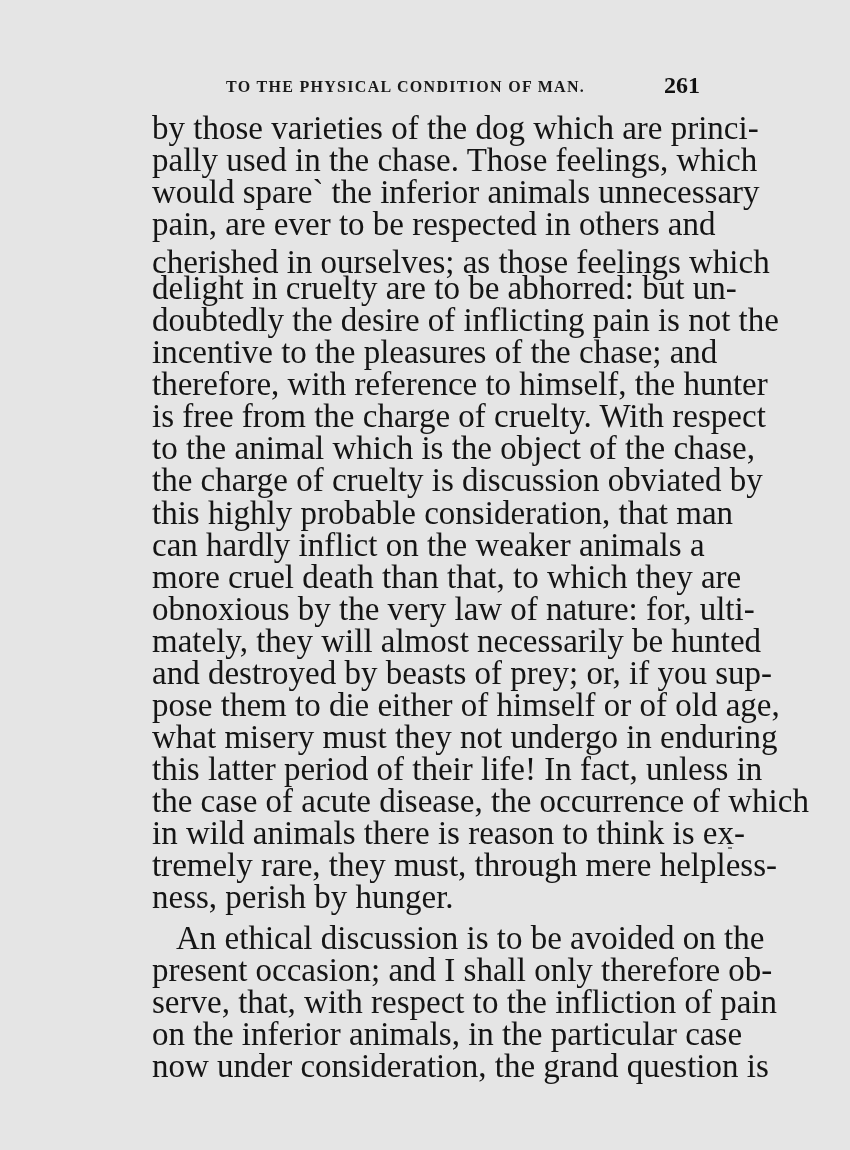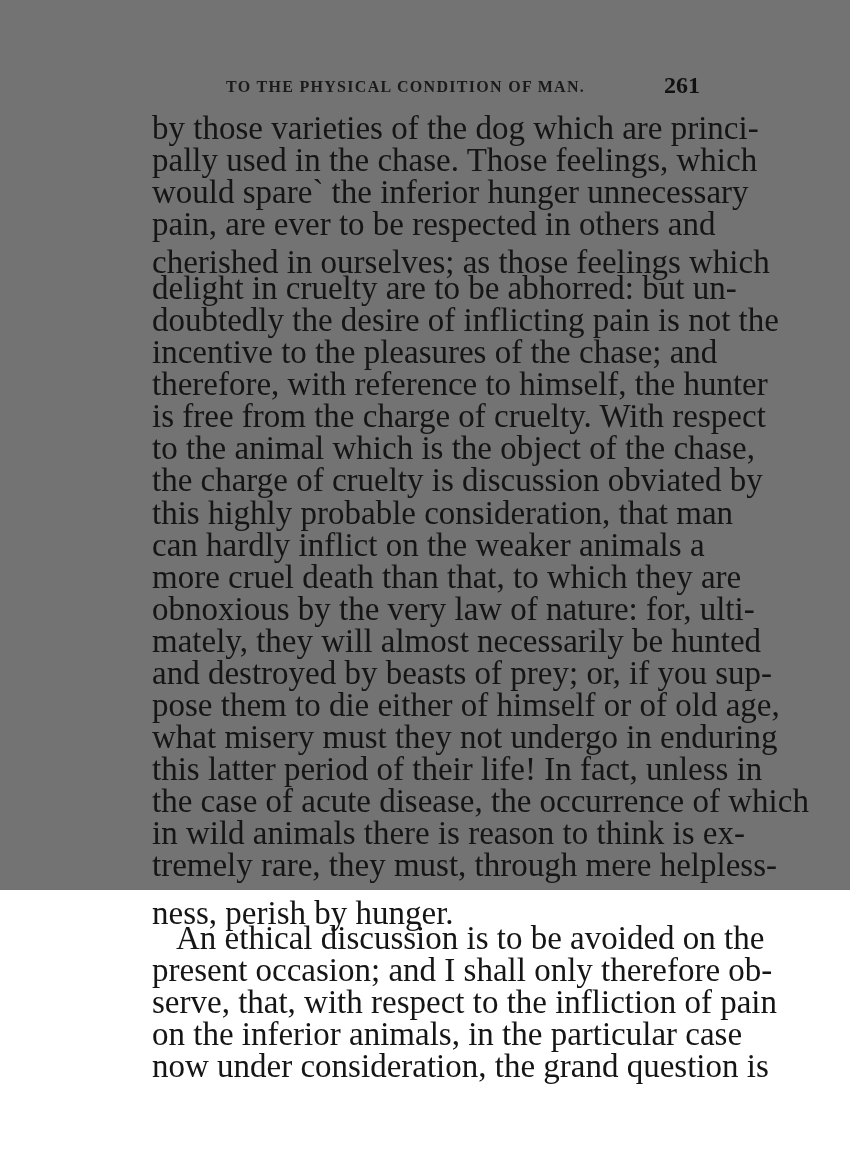--- a/index.html
+++ b/index.html
@@ -11,22 +11,22 @@
       width: 850px;
       height: 1150px;
       position: relative;
       overflow: hidden;
       font-family: "DejaVu Serif", "Liberation Serif", serif;
       color: #141414;
     }
     .page {
       position: absolute;
       left: 0; top: 0;
-      width: 850px; height: 890px;
-      background: #737373;
+      width: 850px; height: 1150px;
+      background: #e5e5e5;
     }
     .running-head {
       position: absolute;
       left: 152px;
       top: 72px;
       width: 548px;
       height: 30px;
     }
     .running-title {
       position: absolute;
@@ -62,21 +62,20 @@
       font-family: "Liberation Serif", "DejaVu Serif", serif;
       font-size: 33px;
       line-height: 32px;
       white-space: nowrap;
       text-align: justify;
       text-align-last: justify;
       color: #151515;
     }
     .line.last {
       text-align-last: left;
-      margin-top: 16px;
     }
     .line.indent {
       left: 24px;
       width: 524px;
     }
     .margin-mark {
       position: absolute;
       left: 728px;
       top: 847px;
       width: 4px;
@@ -92,21 +91,21 @@
   <div class="running-head">
     <span class="running-title">TO THE PHYSICAL CONDITION OF MAN.</span>
     <span class="page-number">261</span>
   </div>
 
   <div class="body-text">
 
     <div>
       <div class="line" style="top:0px">by those varieties of the dog which are princi-</div>
       <div class="line" style="top:32px">pally used in the chase.  Those feelings, which</div>
-      <div class="line" style="top:64px">would spare` the inferior hunger unnecessary</div>
+      <div class="line" style="top:64px">would spare` the inferior animals unnecessary</div>
       <div class="line" style="top:96px">pain, are ever to be respected in others and</div>
       <div class="line" style="top:134px">cherished in ourselves; as those feelings which</div>
       <div class="line" style="top:160px">delight in cruelty are to be abhorred: but un-</div>
       <div class="line" style="top:192px">doubtedly the desire of inflicting pain is not the</div>
       <div class="line" style="top:224px">incentive to the pleasures of the chase; and</div>
       <div class="line" style="top:256px">therefore, with reference to himself, the hunter</div>
       <div class="line" style="top:288px">is free from the charge of cruelty.  With respect</div>
       <div class="line" style="top:320px">to the animal which is the object of the chase,</div>
       <div class="line" style="top:352px">the charge of cruelty is discussion obviated by</div>
       <div class="line" style="top:385px">this highly probable consideration, that man</div>

